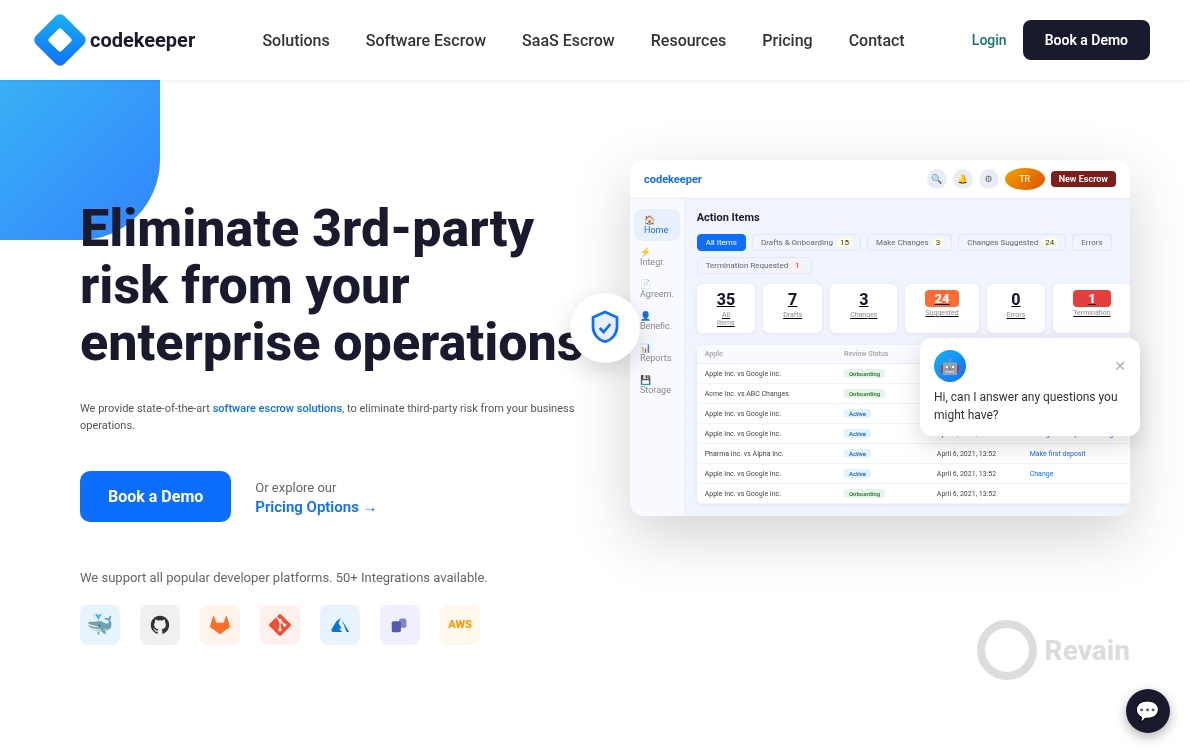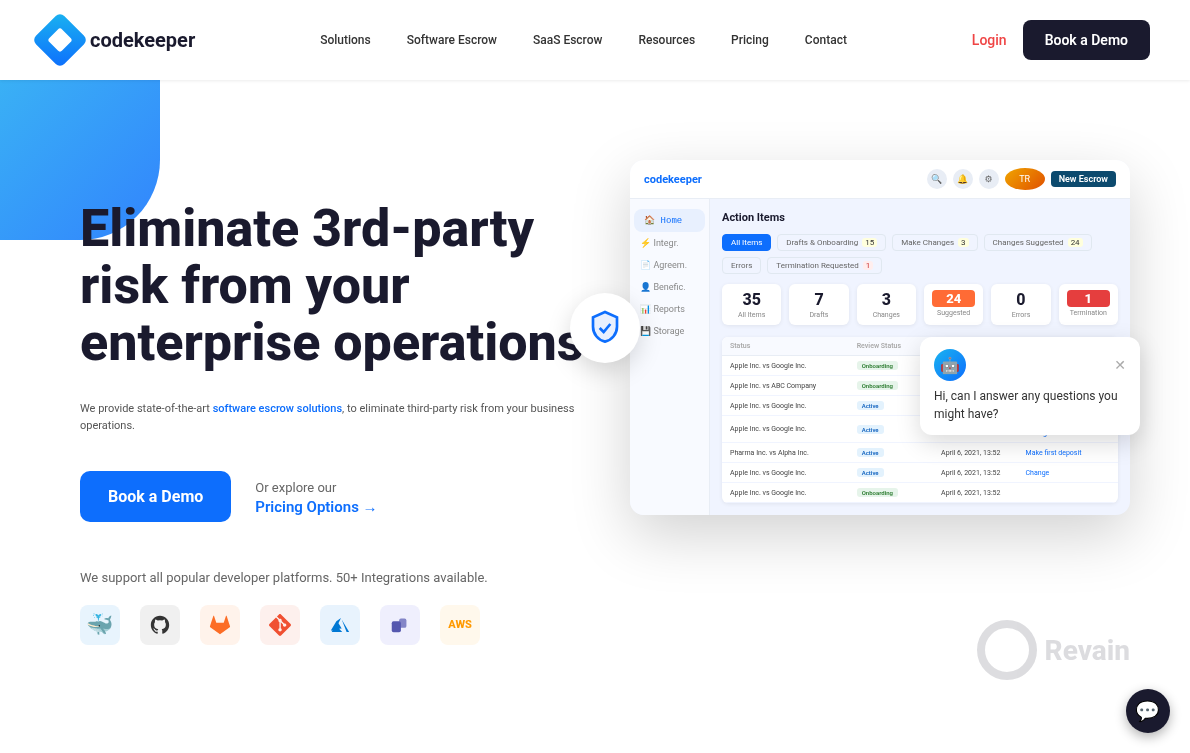--- a/index.html
+++ b/index.html
@@ -18,26 +18,26 @@
       transform: rotate(45deg); border-radius: 6px;
       display: flex; align-items: center; justify-content: center;
     }
     .logo-diamond-inner {
       width: 18px; height: 18px; background: #fff;
       transform: rotate(0deg); border-radius: 3px;
     }
     .logo-text { font-size: 20px; font-weight: 700; color: #1a1a2e; }
     .nav-links { display: flex; align-items: center; gap: 8px; }
     .nav-link {
-      padding: 8px 14px; color: #333; font-size: 12px; font-weight: 500;
+      padding: 8px 14px; color: #333; font-size: 16px; font-weight: 500;
       text-decoration: none; border-radius: 6px; cursor: pointer;
       white-space: nowrap;
     }
     .nav-right { display: flex; align-items: center; gap: 16px; }
-    .nav-login { color: #ef4444; font-size: 14px; font-weight: 500; text-decoration: none; cursor: pointer; }
+    .nav-login { color: #0f766e; font-size: 14px; font-weight: 500; text-decoration: none; cursor: pointer; }
     .nav-cta {
       background: #1a1a2e; color: #fff; padding: 12px 22px;
       border-radius: 8px; font-size: 14px; font-weight: 600;
       text-decoration: none; cursor: pointer; border: none;
       white-space: nowrap;
     }
 
     
     .hero {
       display: flex; align-items: flex-start; justify-content: space-between;
@@ -89,32 +89,32 @@
     }
     .db-topbar {
       background: #fff; padding: 8px 14px;
       display: flex; align-items: center; justify-content: space-between;
       border-bottom: 1px solid #e8edf5;
     }
     .db-logo-small { font-size: 11px; font-weight: 700; color: #0d6efd; }
     .db-top-icons { display: flex; gap: 6px; align-items: center; }
     .db-top-icon { width: 20px; height: 20px; border-radius: 50%; background: #e8edf5; display: flex; align-items: center; justify-content: center; font-size: 9px; color: #666; }
     .db-avatar { width: 40px; height: 22px; border-radius: 50%; background: linear-gradient(135deg, #f0a500, #e05000); font-size: 9px; color: #fff; display: flex; align-items: center; justify-content: center; }
-    .db-btn-new { background: #0c4a6e; color: #fff; font-size: 9px; padding: 3px 8px; border-radius: 4px; font-weight: 600; }
+    .db-btn-new { background: #7f1d1d; color: #fff; font-size: 9px; padding: 3px 8px; border-radius: 4px; font-weight: 600; }
     .db-body { display: flex; }
     .db-sidebar { width: 80px; background: #f8faff; padding: 10px 0; border-right: 1px solid #e8edf5; }
     .db-sidebar-item { padding: 6px 10px; font-size: 9px; color: #888; cursor: pointer; }
-    .db-sidebar-item.active { color: #0d6efd; background: #e8f0fe; border-radius: 8px; margin: 0 4px; font-family: Liberation Mono, monospace; }
+    .db-sidebar-item.active { color: #0d6efd; background: #e8f0fe; border-radius: 8px; margin: 0 4px; }
     .db-content { flex: 1; padding: 12px; }
     .db-section-title { font-size: 11px; font-weight: 700; color: #1a1a2e; margin-bottom: 10px; }
     .db-action-tabs { display: flex; gap: 6px; margin-bottom: 10px; flex-wrap: wrap; }
     .db-tab { font-size: 8px; padding: 3px 8px; border-radius: 4px; background: #f0f4ff; color: #666; border: 1px solid #e0e8f0; cursor: pointer; white-space: nowrap; }
     .db-tab.active { background: #0d6efd; color: #fff; border-color: #0d6efd; }
     .db-stats { display: flex; gap: 8px; margin-bottom: 12px; }
-    .db-stat { flex: 1; background: #fff; border-radius: 6px; padding: 6px 8px; text-align: center; box-shadow: 0 1px 4px rgba(0,0,0,0.07); }
+    .db-stat { flex: 1; background: #fff; border-radius: 6px; padding: 6px 20px; text-align: center; box-shadow: 0 1px 4px rgba(0,0,0,0.07); text-decoration: underline; }
     .db-stat-num { font-size: 16px; font-weight: 800; color: #1a1a2e; }
     .db-stat-label { font-size: 7px; color: #888; margin-top: 2px; }
     .db-table { background: #fff; border-radius: 6px; overflow: hidden; box-shadow: 0 1px 4px rgba(0,0,0,0.07); }
     .db-table-header { display: flex; padding: 5px 8px; background: #f8faff; border-bottom: 1px solid #e8edf5; }
     .db-th { font-size: 7px; color: #aaa; font-weight: 600; flex: 1; }
     .db-th:first-child { flex: 1.5; }
     .db-table-row { display: flex; padding: 5px 8px; border-bottom: 1px solid #f0f4ff; align-items: center; }
     .db-td { font-size: 7px; color: #444; flex: 1; }
     .db-td:first-child { flex: 1.5; }
     .db-badge { display: inline-block; padding: 1px 5px; border-radius: 3px; font-size: 6px; font-weight: 600; }
@@ -303,33 +303,33 @@
               <div class="db-stat-label">Errors</div>
             </div>
             <div class="db-stat">
               <div class="db-stat-num" style="background:#e53e3e;color:#fff;border-radius:4px;padding:1px 5px;font-size:13px;font-weight:800;">1</div>
               <div class="db-stat-label">Termination</div>
             </div>
           </div>
 
           <div class="db-table">
             <div class="db-table-header">
-              <div class="db-th">Status</div>
+              <div class="db-th">Apple</div>
               <div class="db-th">Review Status</div>
               <div class="db-th">Last Updated</div>
               <div class="db-th">Action Required</div>
             </div>
             <div class="db-table-row">
               <div class="db-td">Apple Inc. vs Google Inc.</div>
               <div class="db-td"><span class="db-badge badge-onboarding">Onboarding</span></div>
               <div class="db-td">April 6, 2021, 13:52</div>
               <div class="db-td"><a href="#" class="db-action-link">Agreement settings</a></div>
             </div>
             <div class="db-table-row">
-              <div class="db-td">Apple Inc. vs ABC Company</div>
+              <div class="db-td">Acme Inc. vs ABC Changes</div>
               <div class="db-td"><span class="db-badge badge-onboarding">Onboarding</span></div>
               <div class="db-td">April 6, 2021, 13:52</div>
               <div class="db-td"><a href="#" class="db-action-link">Beneficiary information</a></div>
             </div>
             <div class="db-table-row">
               <div class="db-td">Apple Inc. vs Google Inc.</div>
               <div class="db-td"><span class="db-badge badge-active">Active</span></div>
               <div class="db-td">April 6, 2021, 13:52</div>
               <div class="db-td"><a href="#" class="db-action-link">Review &amp; sign agreement</a></div>
             </div>

